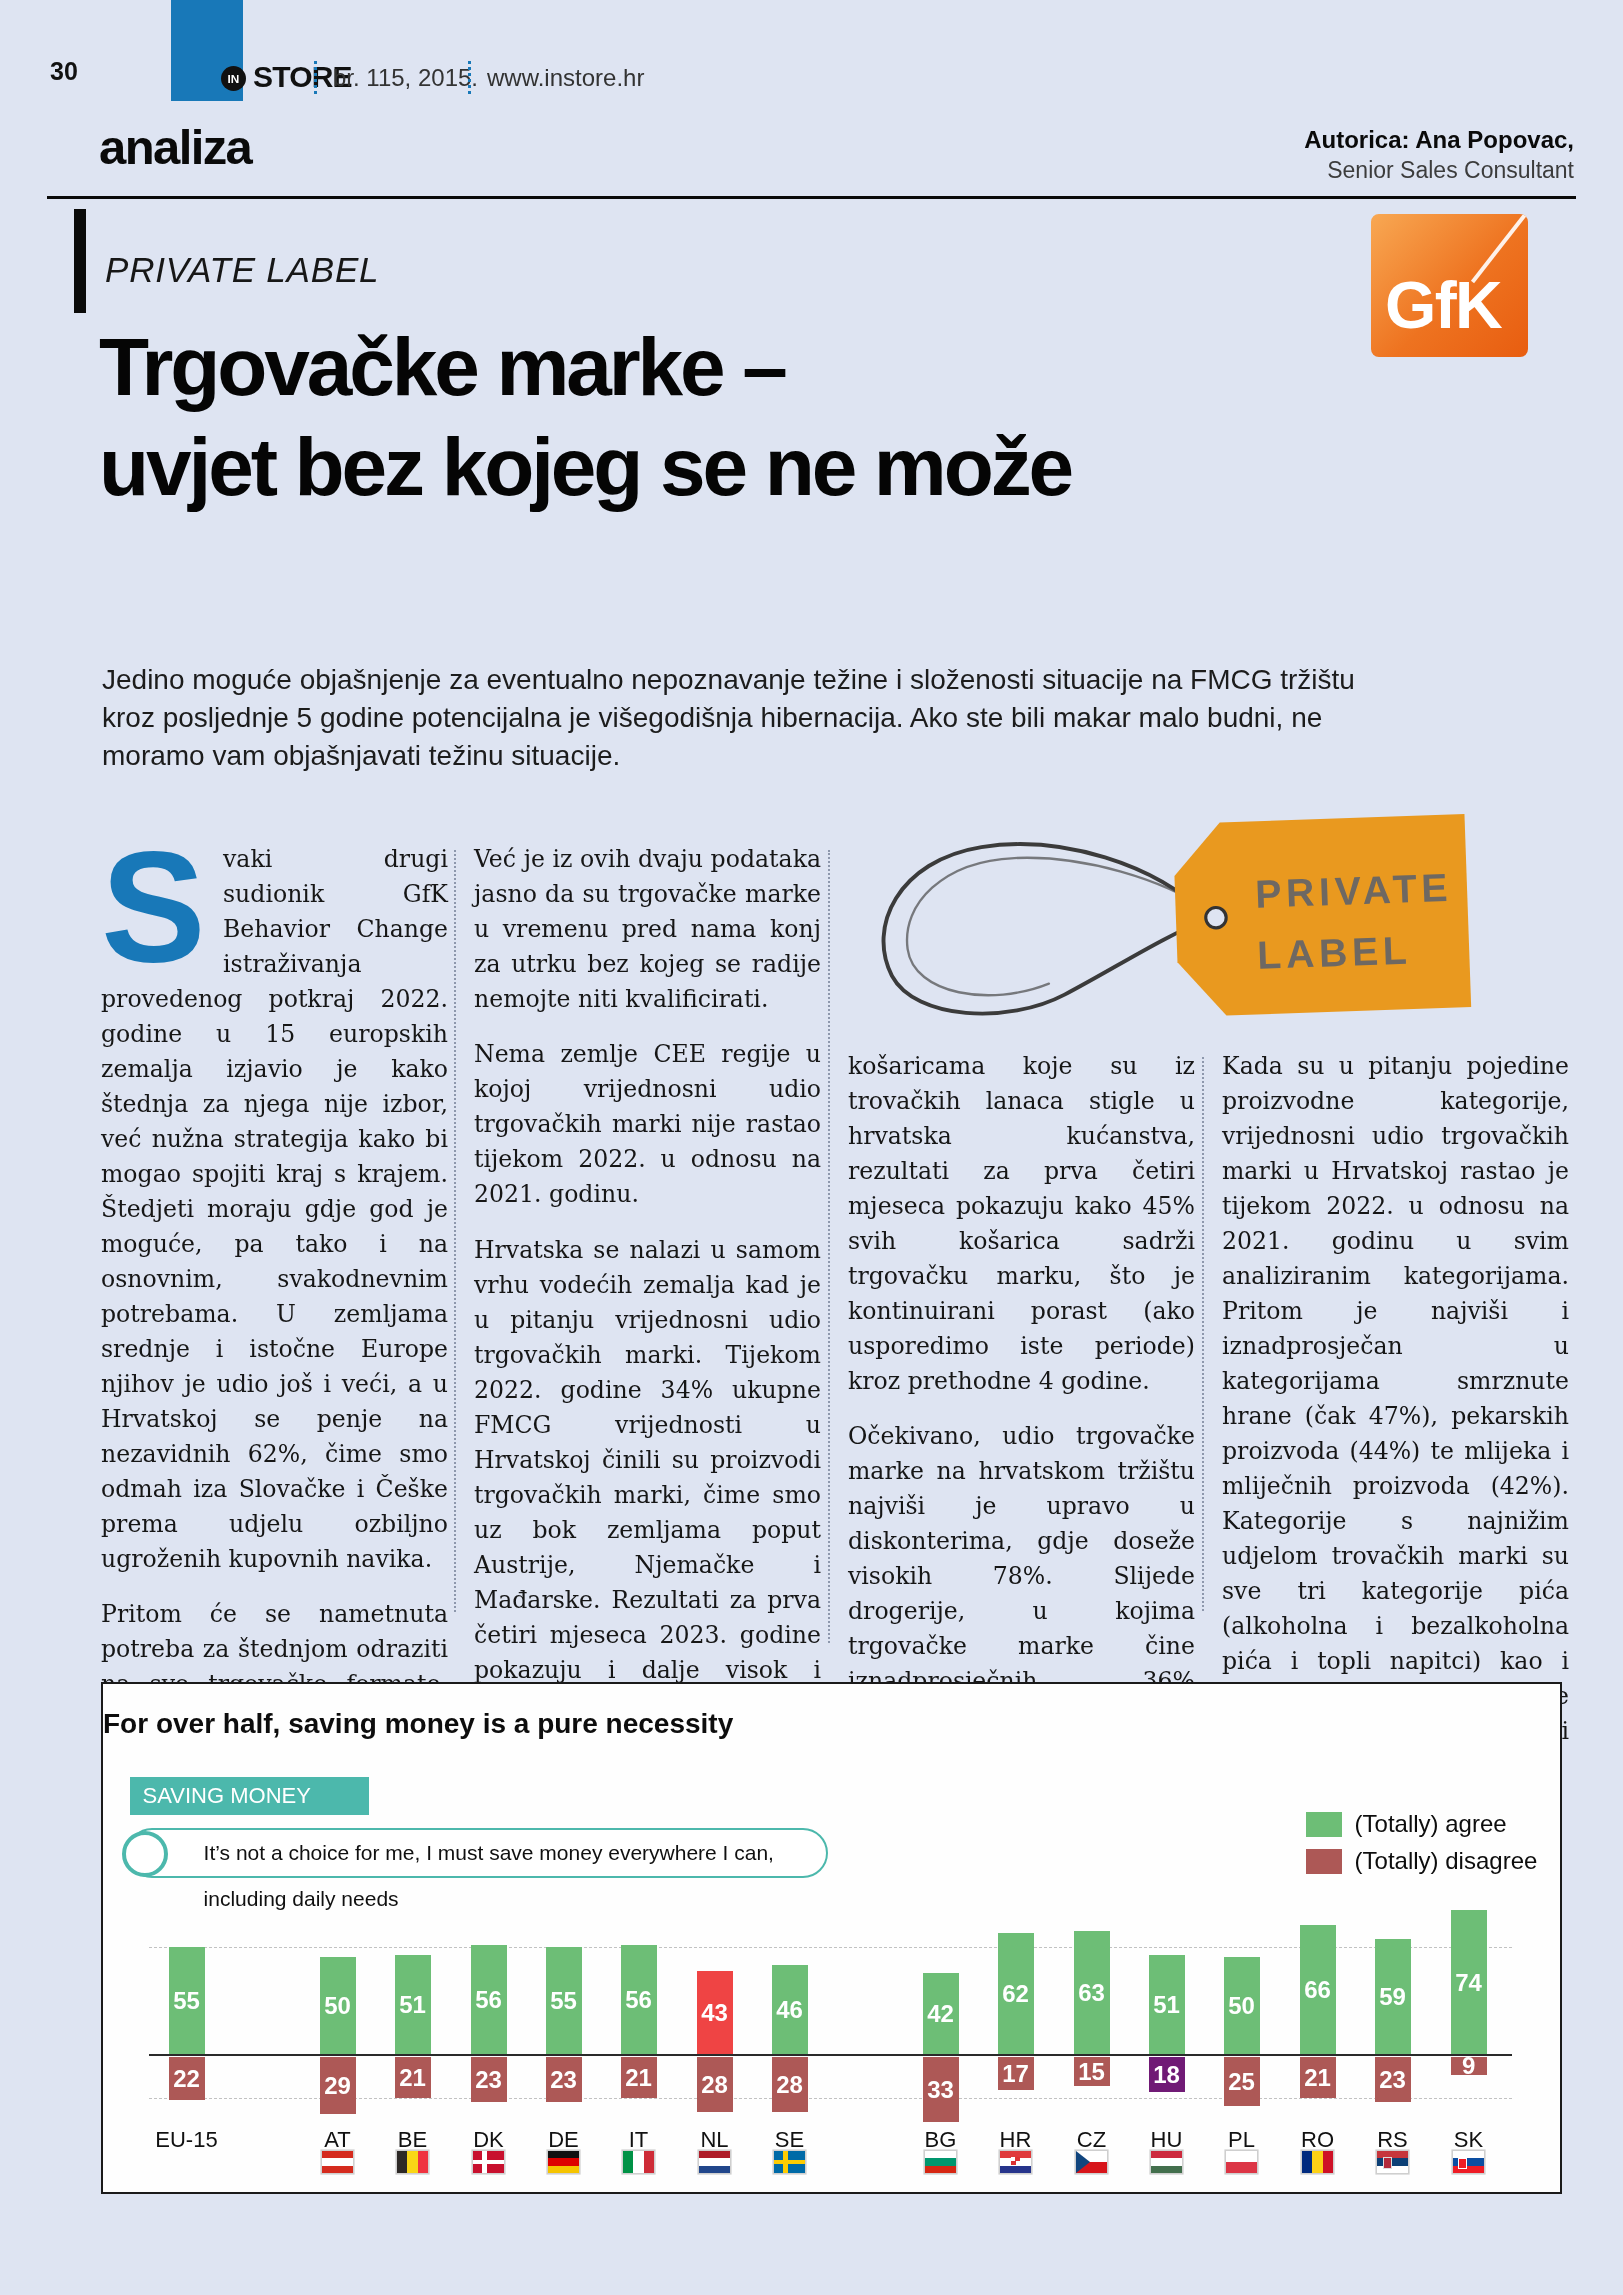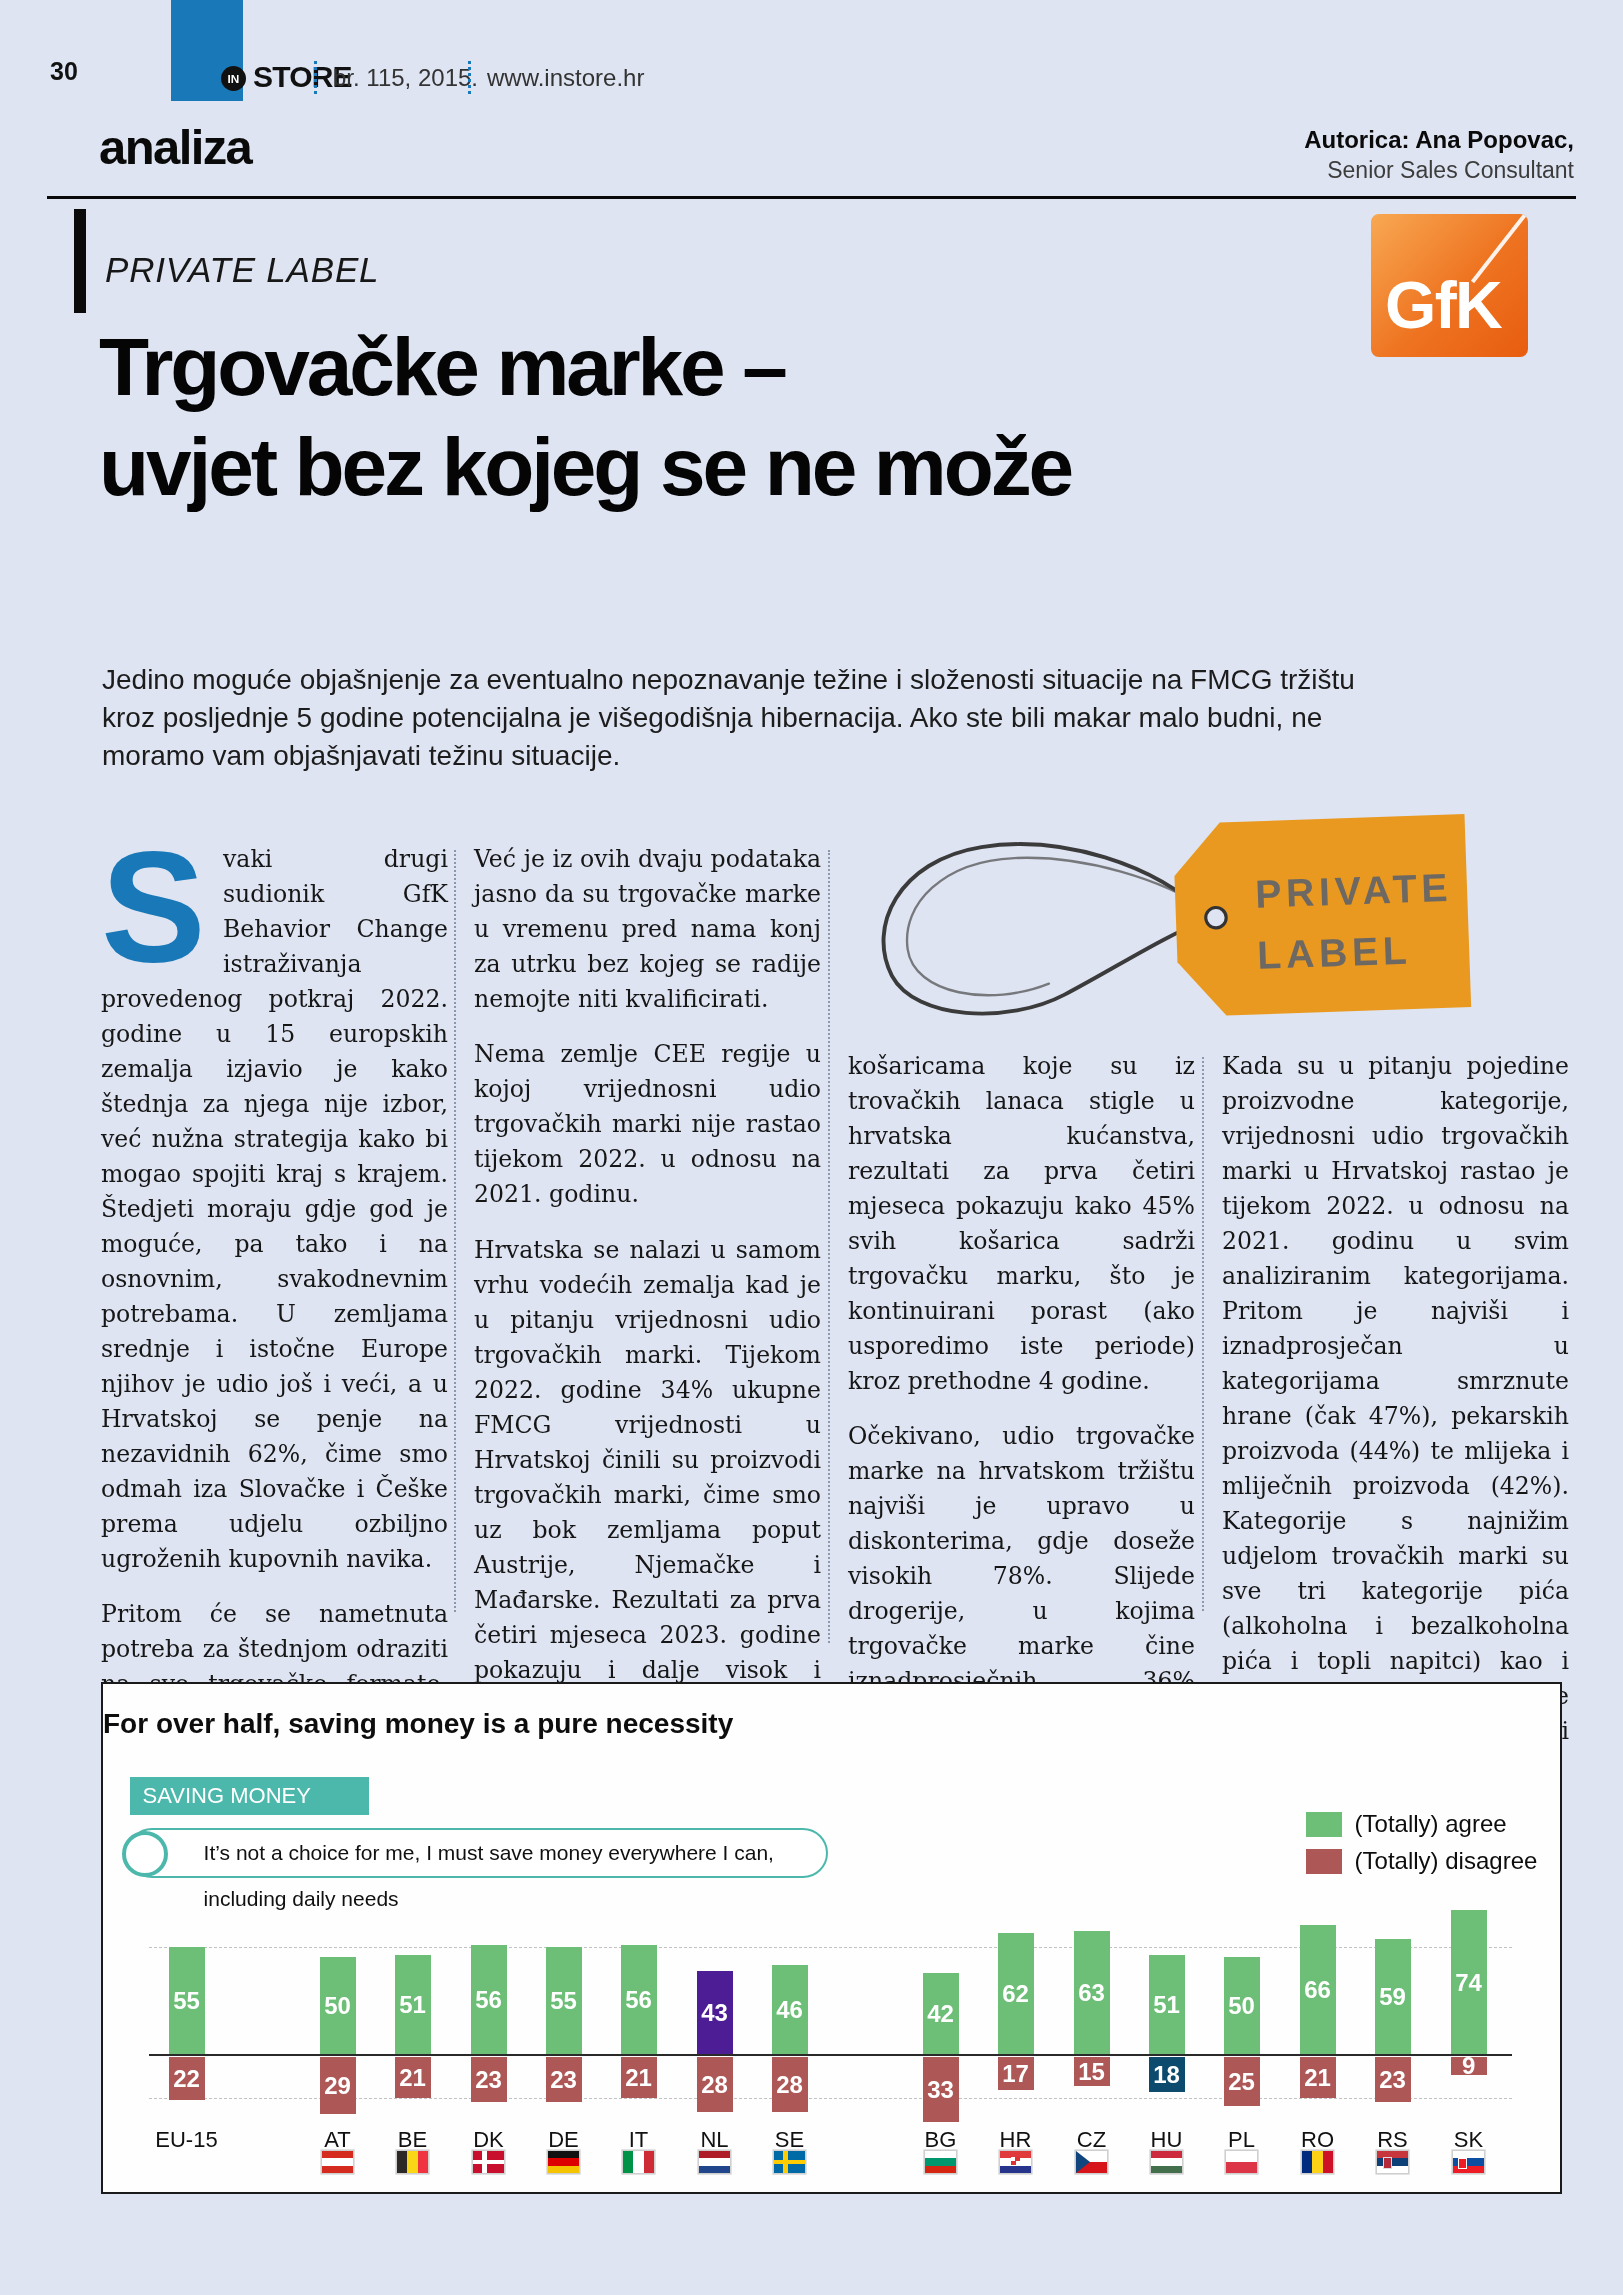--- a/index.html
+++ b/index.html
@@ -233,21 +233,21 @@
           <div class="bar" style="background: rgb(109, 190, 118); height: 110px; top: 73px;">
             <span class="bar-val">56</span>
           </div>
           <div class="bar" style="background: rgb(173, 88, 86); height: 41px; top: 185px;">
             <span class="bar-val">21</span>
           </div>
           <div class="cat-label">IT</div>
           <div class="flag flag-it"></div>
         </div>
         <div class="slot" style="left: 528px;">
-          <div class="bar" style="background: #4c1d95; height: 84px; top: 99px;">
+          <div class="bar" style="background: #ef4444; height: 84px; top: 99px;">
             <span class="bar-val">43</span>
           </div>
           <div class="bar" style="background: rgb(173, 88, 86); height: 55px; top: 185px;">
             <span class="bar-val">28</span>
           </div>
           <div class="cat-label">NL</div>
           <div class="flag flag-nl"></div>
         </div>
         <div class="slot" style="left: 603px;">
           <div class="bar" style="background: rgb(109, 190, 118); height: 90px; top: 93px;">
@@ -286,21 +286,21 @@
           <div class="bar" style="background: rgb(173, 88, 86); height: 29.4px; top: 185px;">
             <span class="bar-val">15</span>
           </div>
           <div class="cat-label">CZ</div>
           <div class="flag flag-cz"></div>
         </div>
         <div class="slot" style="left: 980px;">
           <div class="bar" style="background: rgb(109, 190, 118); height: 100px; top: 83px;">
             <span class="bar-val">51</span>
           </div>
-          <div class="bar" style="background: #0c4a6e; height: 35px; top: 185px;">
+          <div class="bar" style="background: #701a75; height: 35px; top: 185px;">
             <span class="bar-val">18</span>
           </div>
           <div class="cat-label">HU</div>
           <div class="flag flag-hu"></div>
         </div>
         <div class="slot" style="left: 1055px;">
           <div class="bar" style="background: rgb(109, 190, 118); height: 98px; top: 85px;">
             <span class="bar-val">50</span>
           </div>
           <div class="bar" style="background: rgb(173, 88, 86); height: 49px; top: 185px;">

